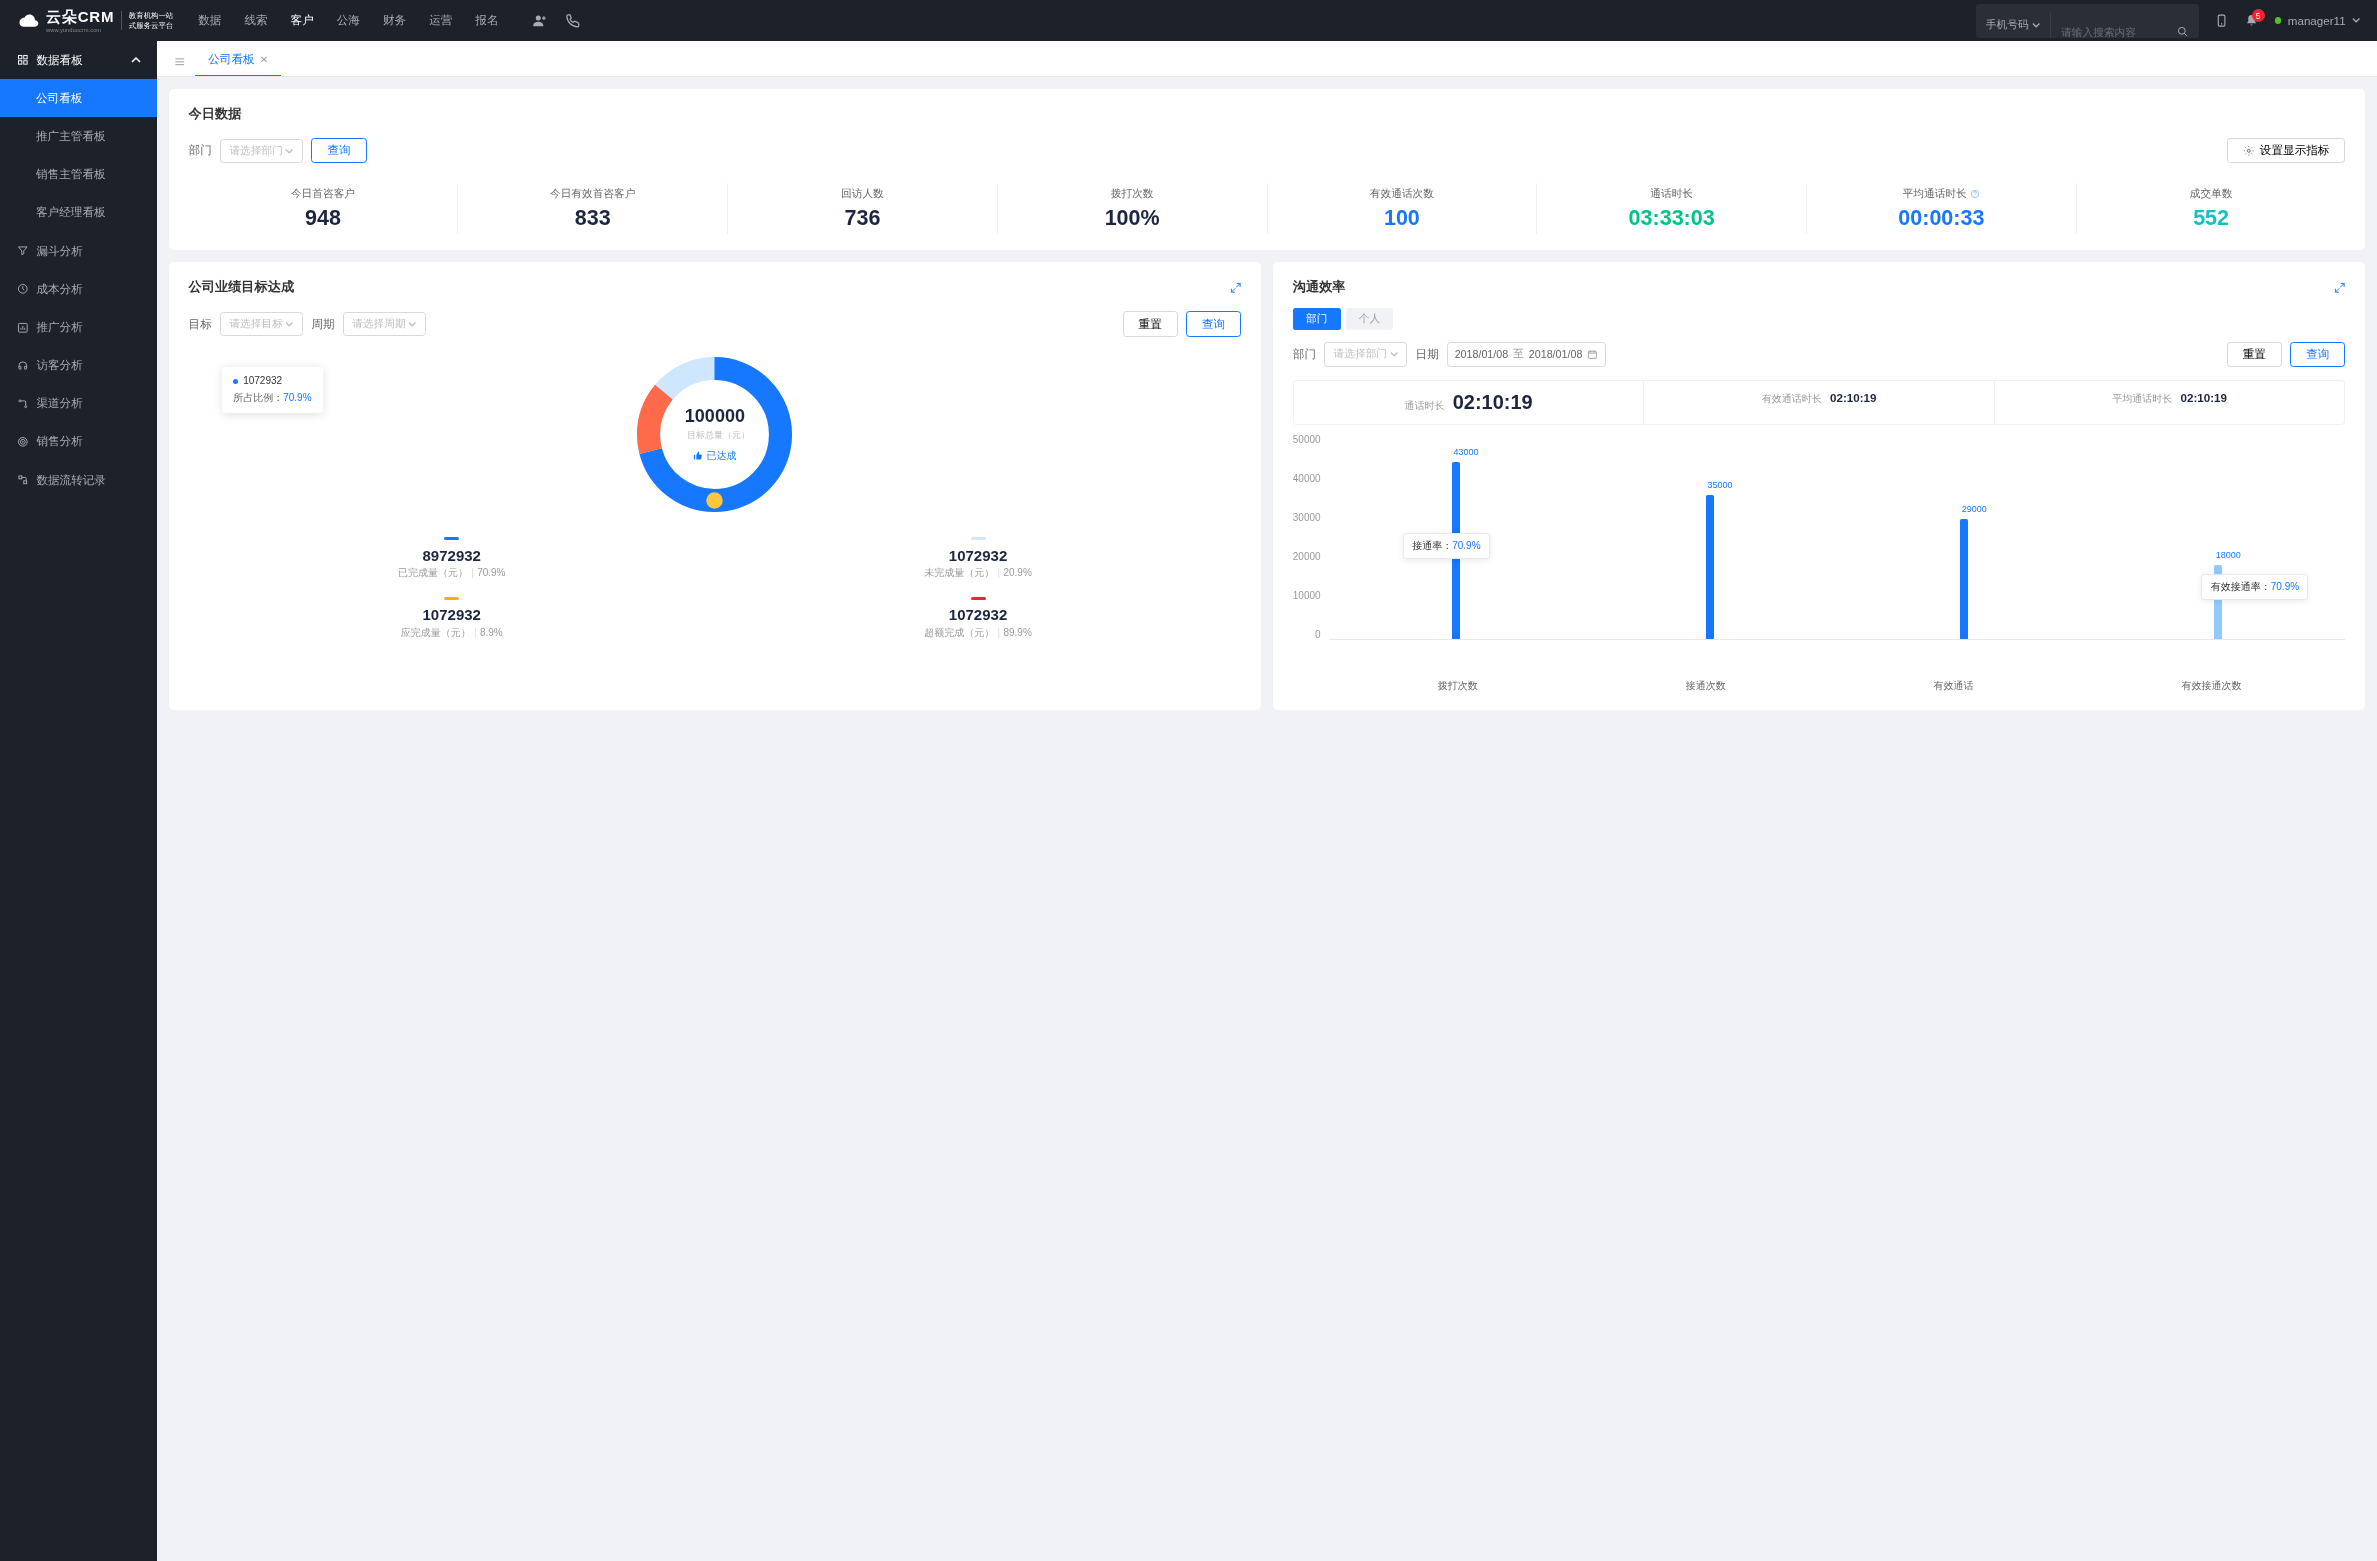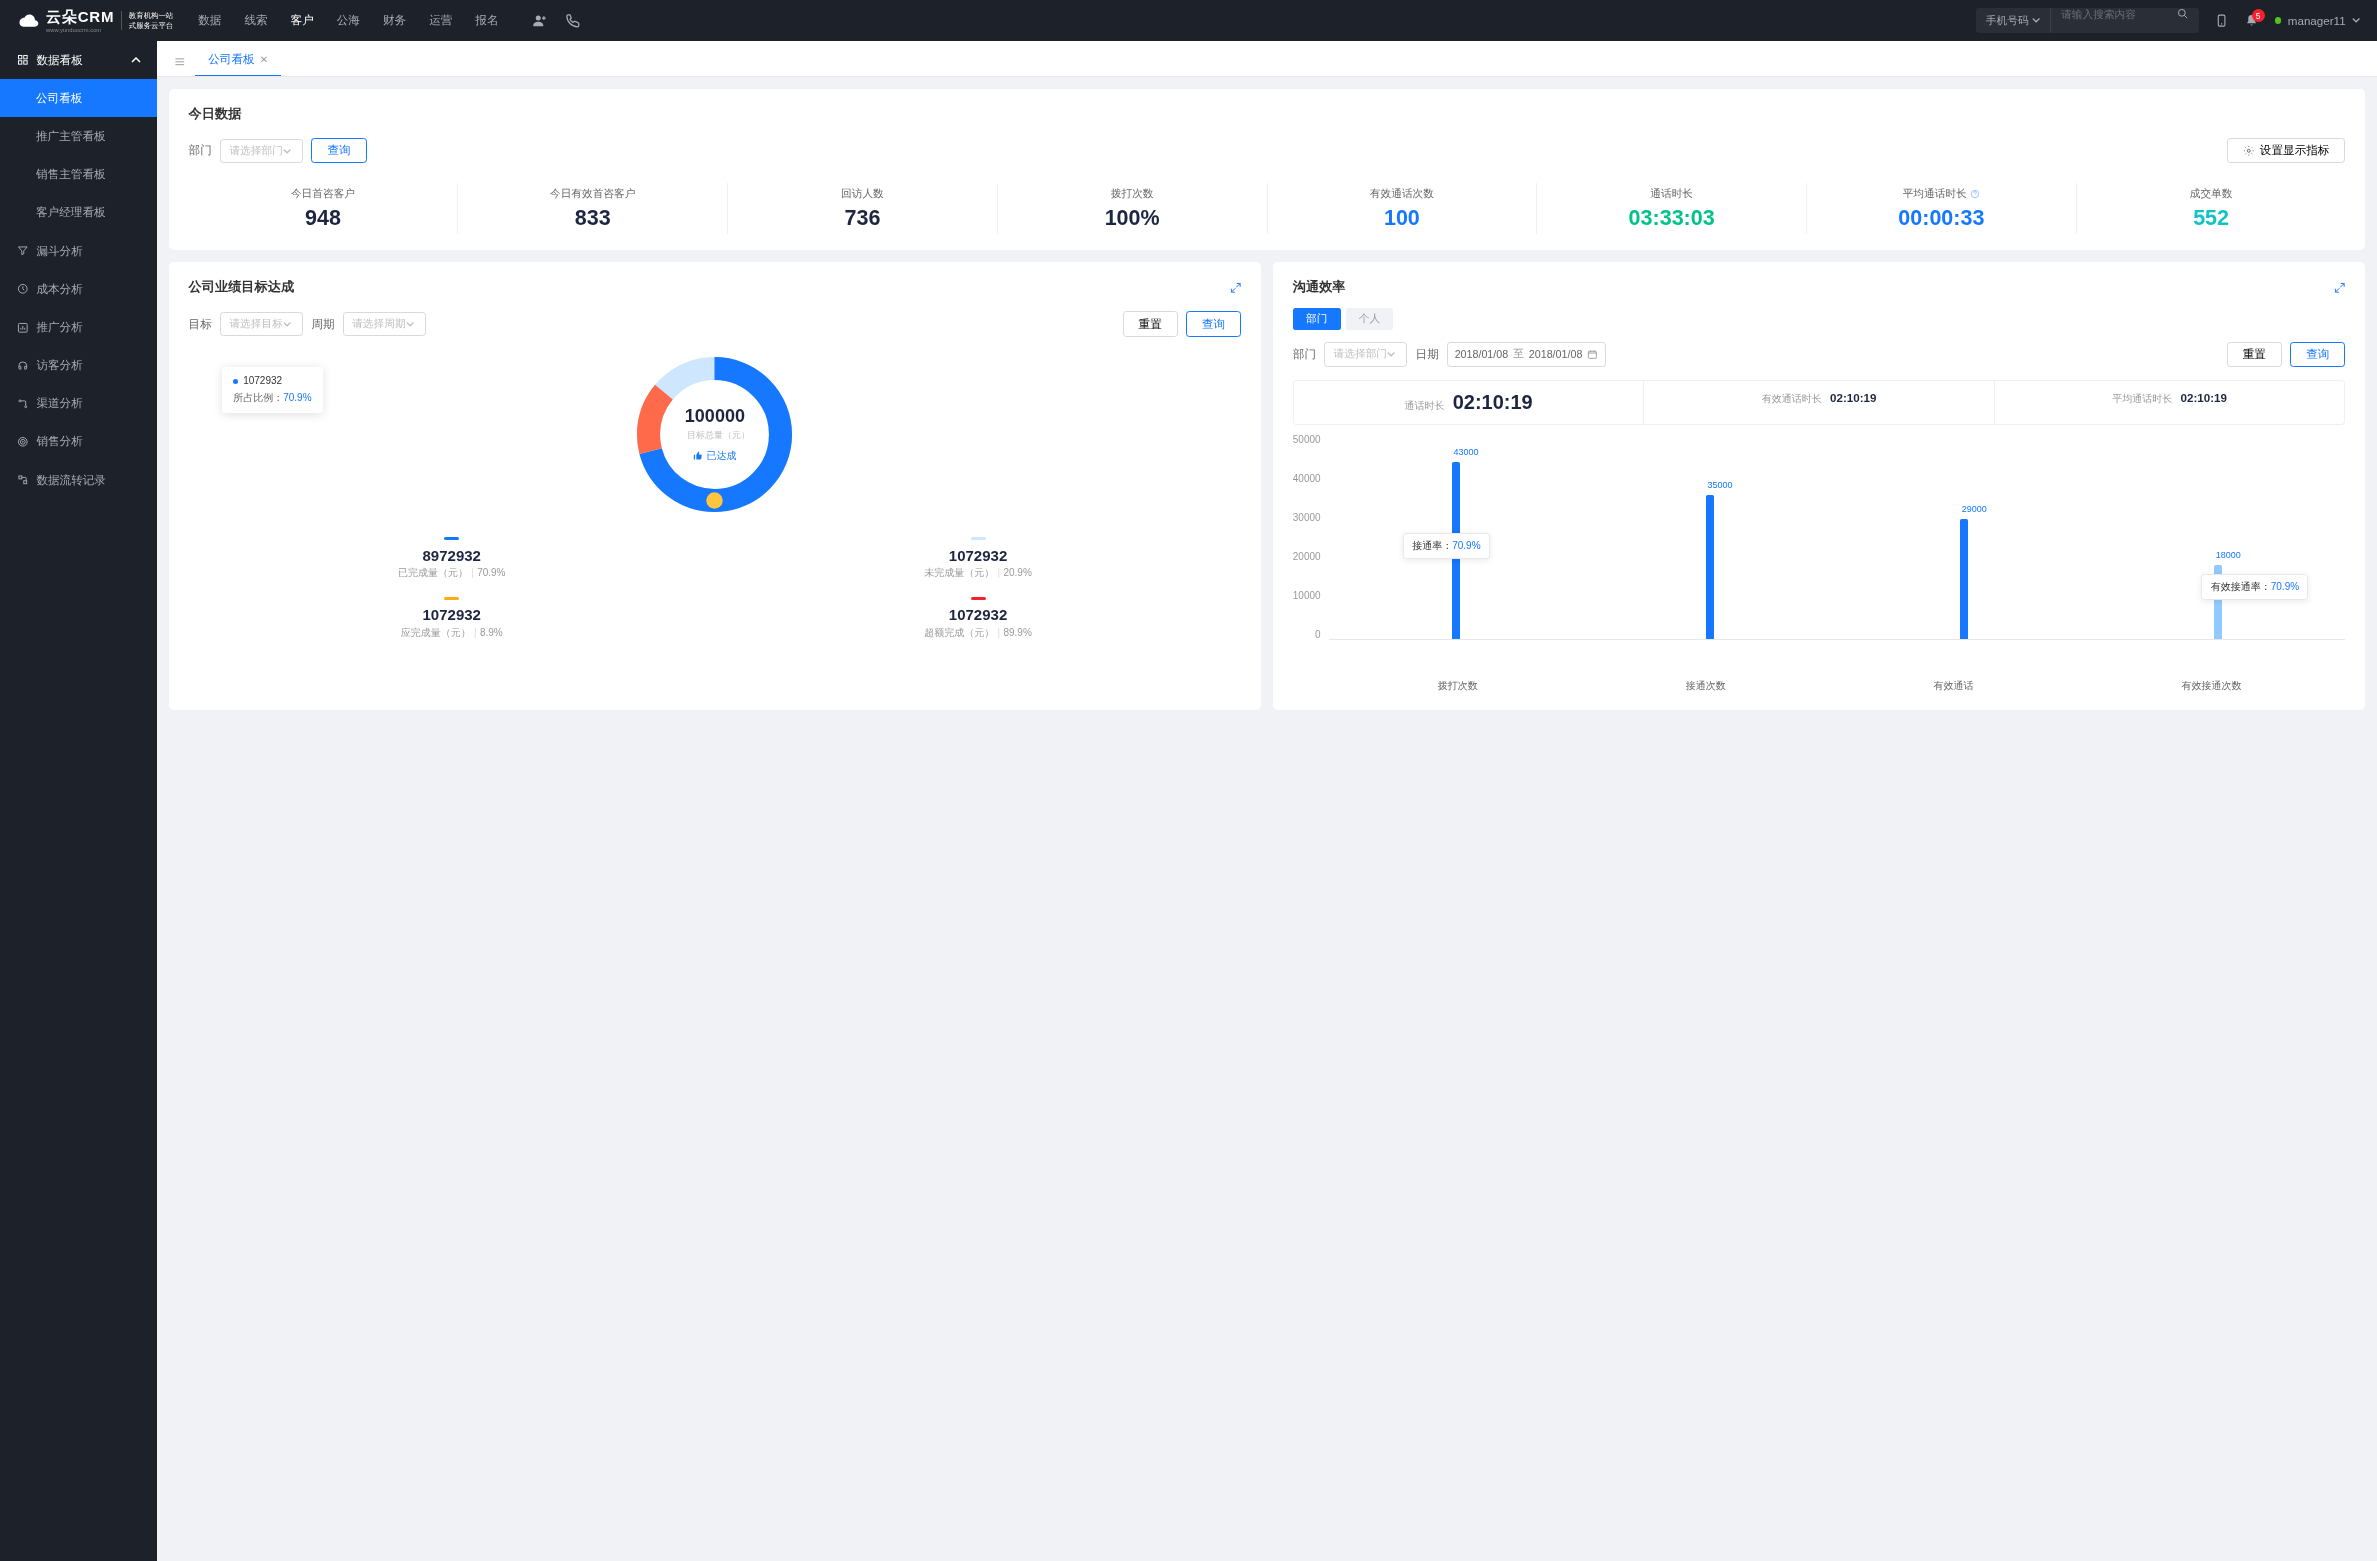--- a/index.html
+++ b/index.html
@@ -9,21 +9,21 @@
 .header { height: 41px; background: #1d2129; display: flex; align-items: center; padding: 0 16.5px; color: #fff; }
 .logo { display: flex; align-items: center; gap: 6.6px; margin-right: 25px; }
 .logo-icon { width: 23px; height: 18px; }
 .logo-text { font-size: 15px; font-weight: bold; letter-spacing: 0.8px; }
 .logo-sub { font-size: 7.4px; border-left: 0.8px solid #555; padding-left: 7px; line-height: 1.3; }
 .nav { display: flex; gap: 23px; }
 .nav-item { color: #a8abb2; cursor: pointer; font-size: 11.6px; }
 .nav-item.active { color: #fff; font-weight: 500; }
 .header-icons { display: flex; gap: 18px; margin-left: 33px; align-items: center; }
 .header-icon { color: #a8abb2; cursor: pointer; }
-.search-box { margin-left: auto; display: flex; align-items: flex-start; background: #2a2e37; border-radius: 3.3px; height: 25px; }
+.search-box { margin-left: auto; display: flex; align-items: flex-end; background: #2a2e37; border-radius: 3.3px; height: 34px; }
 .search-select { padding: 0 10px; color: #a8abb2; border-right: 0.8px solid #3a3e47; height: 25px; display: flex; align-items: center; gap: 3.3px; cursor: pointer; font-size: 10.7px; }
 .search-input { background: transparent; border: none; color: #fff; padding: 0 10px; width: 116px; font-size: 10.7px; outline: none; }
 .search-input::placeholder { color: #6a6e77; }
 .search-btn { padding: 0 10px; color: #a8abb2; cursor: pointer; }
 .header-right { display: flex; align-items: center; gap: 16.5px; margin-left: 16.5px; }
 .badge-wrap { position: relative; }
 .badge { position: absolute; top: -5px; right: -6.6px; background: #f5222d; color: #fff; border-radius: 6.6px; min-width: 13.2px; height: 13.2px; font-size: 8.3px; display: flex; align-items: center; justify-content: center; padding: 0 3.3px; }
 .user-info { display: flex; align-items: center; gap: 6.6px; color: #a8abb2; cursor: pointer; }
 .status-dot { width: 6.6px; height: 6.6px; background: #52c41a; border-radius: 50%; }
 
@@ -43,21 +43,21 @@
 .tab { padding: 8.3px 13.2px; color: #1677ff; border-bottom: 1.7px solid #1677ff; display: flex; align-items: center; gap: 5px; font-size: 11.6px; }
 .tab-close { color: #999; cursor: pointer; font-size: 10px; }
 
 .content { padding: 11.6px; display: flex; flex-direction: column; gap: 11.6px; }
 .card { background: #fff; border-radius: 5px; padding: 16.5px 20px; }
 .card-title { font-size: 13.2px; font-weight: 600; margin-bottom: 15px; }
 .row-between { display: flex; justify-content: space-between; align-items: center; }
 
 .filter-row { display: flex; align-items: center; gap: 8.3px; }
 .label { color: #666; font-size: 11.6px; }
-.select { border: 0.8px solid #d9d9d9; border-radius: 3.3px; padding: 4.1px 8.3px; min-width: 83px; color: #bfbfbf; display: flex; align-items: center; justify-content: flex-start; cursor: pointer; font-size: 10.7px; }
+.select { border: 0.8px solid #d9d9d9; border-radius: 3.3px; padding: 4.1px 8.3px; min-width: 83px; color: #bfbfbf; display: flex; align-items: center; justify-content: space-between; cursor: pointer; font-size: 10.7px; }
 .select .chev { color: #bfbfbf; }
 .btn { border: 0.8px solid #d9d9d9; border-radius: 3.3px; padding: 4.1px 15px; cursor: pointer; background: #fff; font-size: 11.6px; }
 .btn.primary { border-color: #1677ff; color: #1677ff; }
 .btn.icon-btn { display: flex; align-items: center; gap: 5px; }
 
 
 .metrics { display: flex; margin-top: 20px; }
 .metric { flex: 1; text-align: center; border-right: 0.8px solid #f0f0f0; padding: 3.3px 0; }
 .metric:last-child { border-right: none; }
 .metric-label { color: #666; font-size: 10.7px; display: flex; justify-content: center; align-items: center; gap: 3.3px; }

